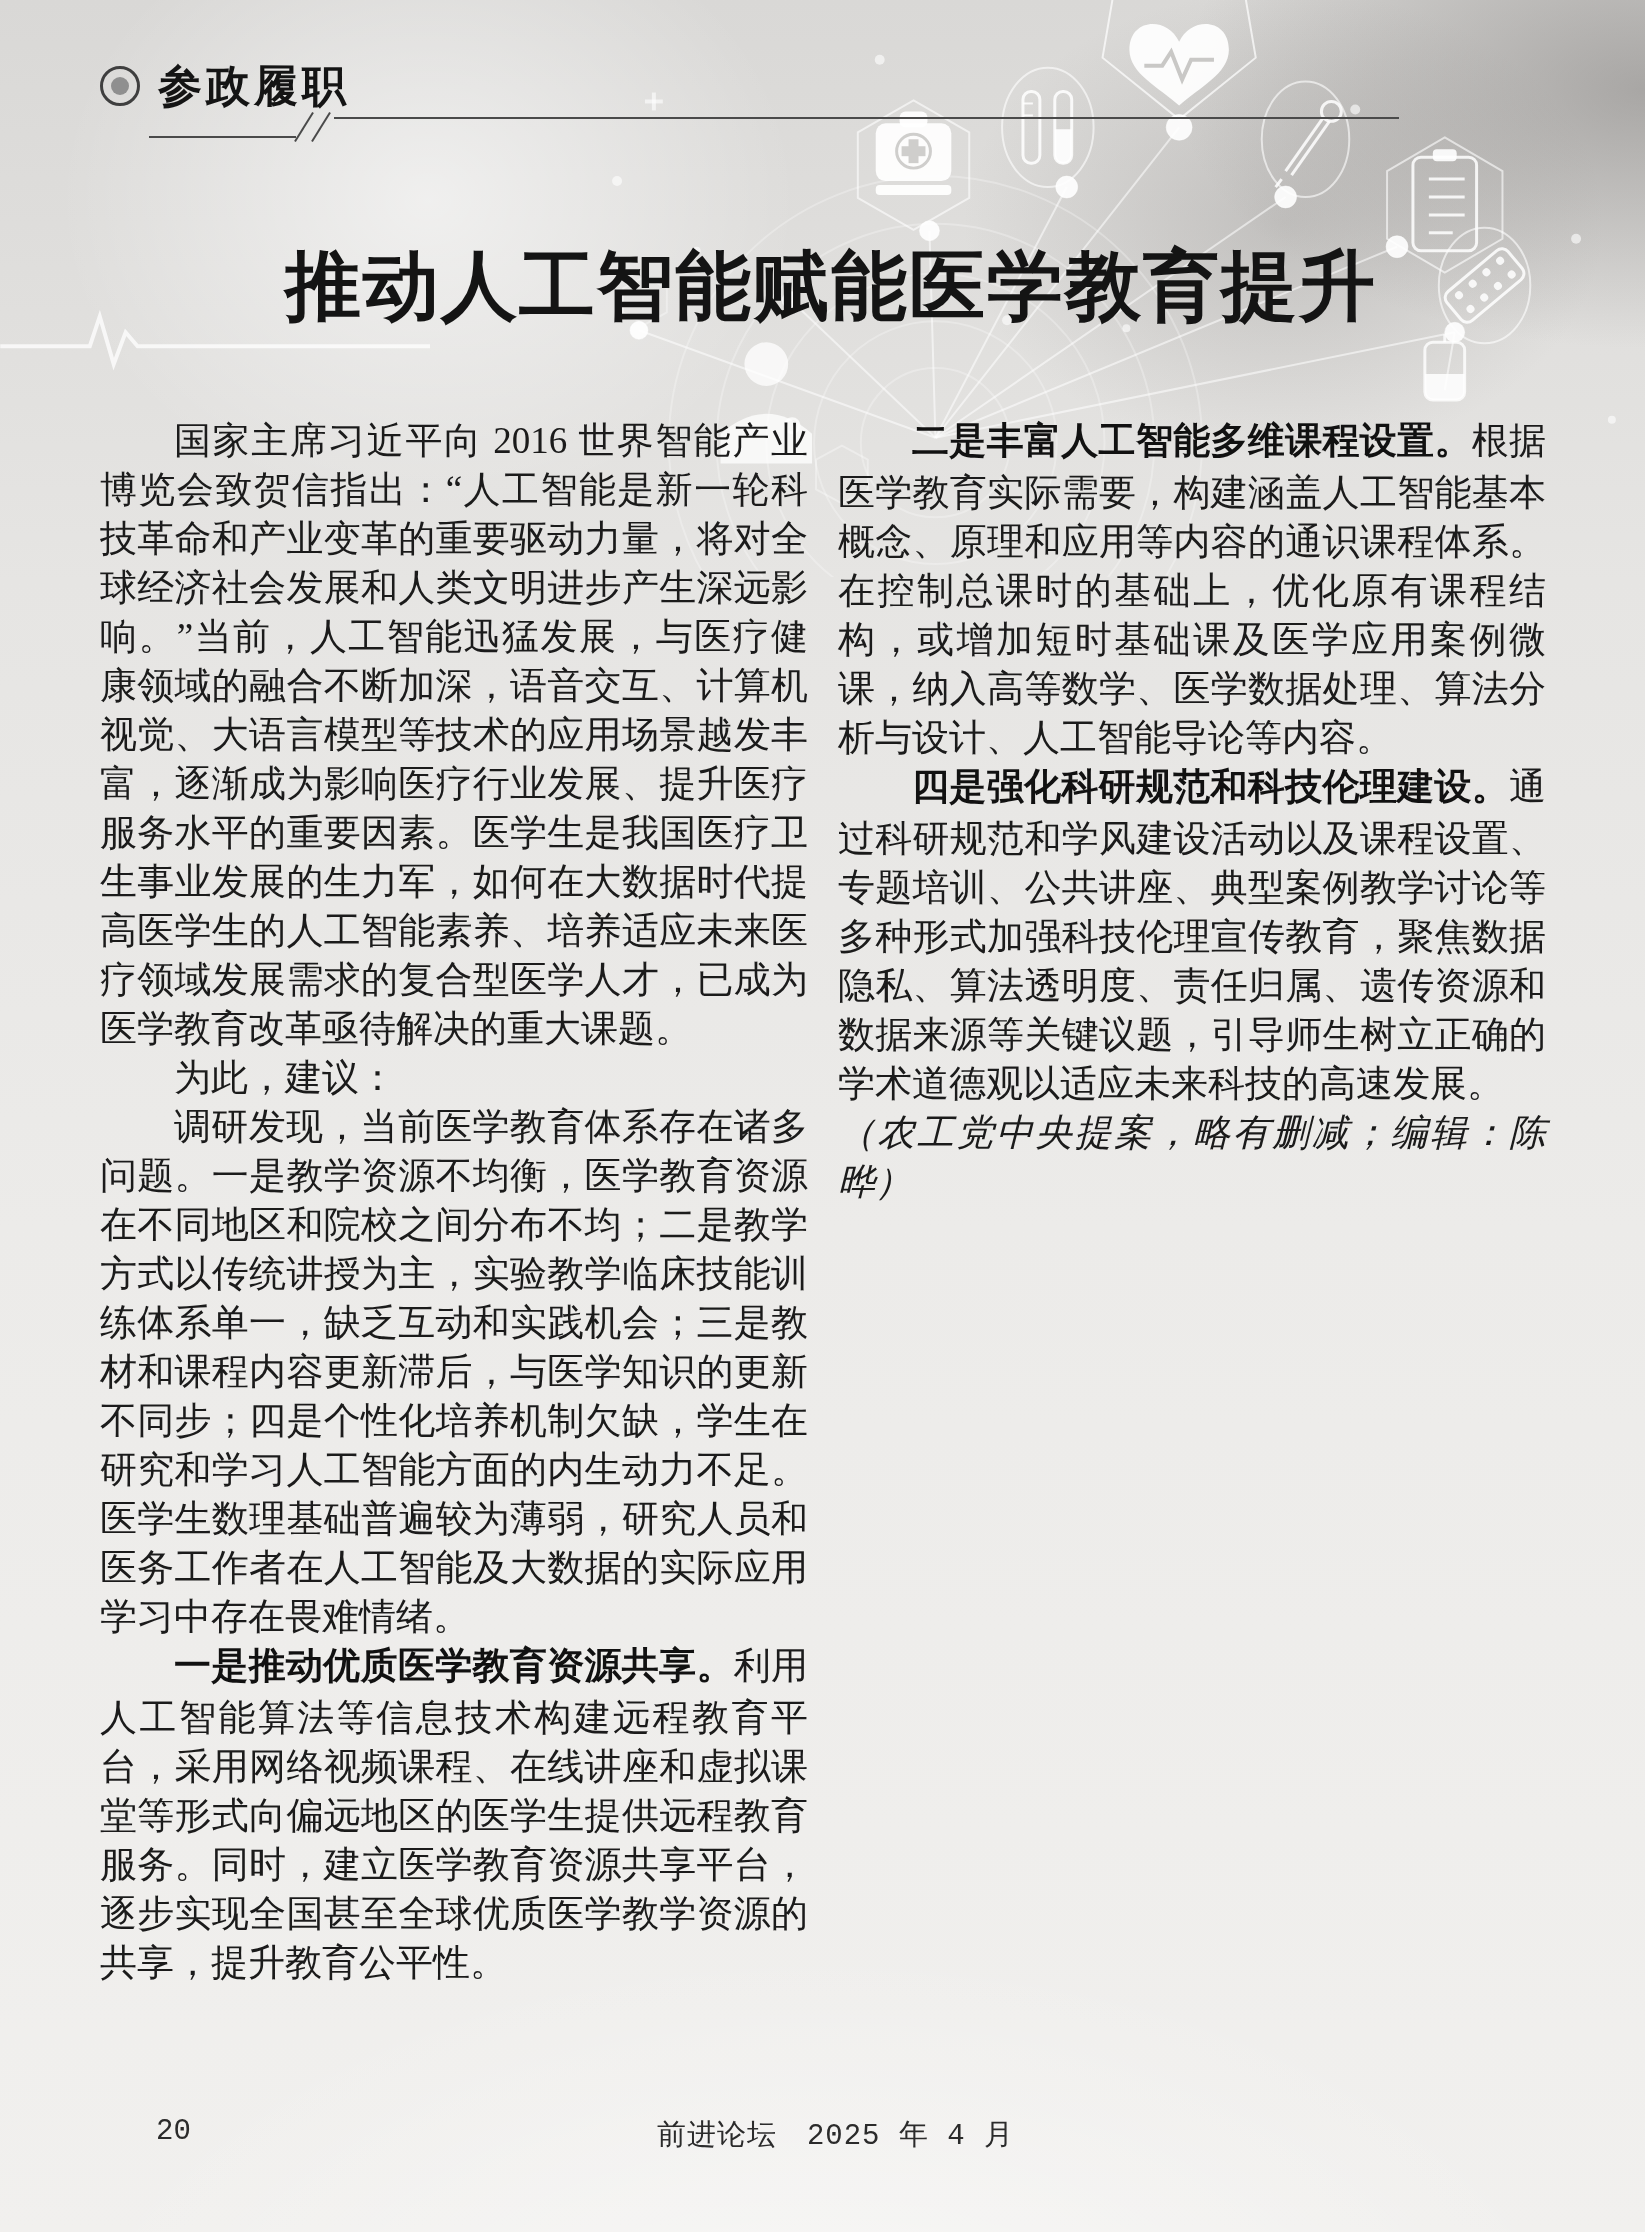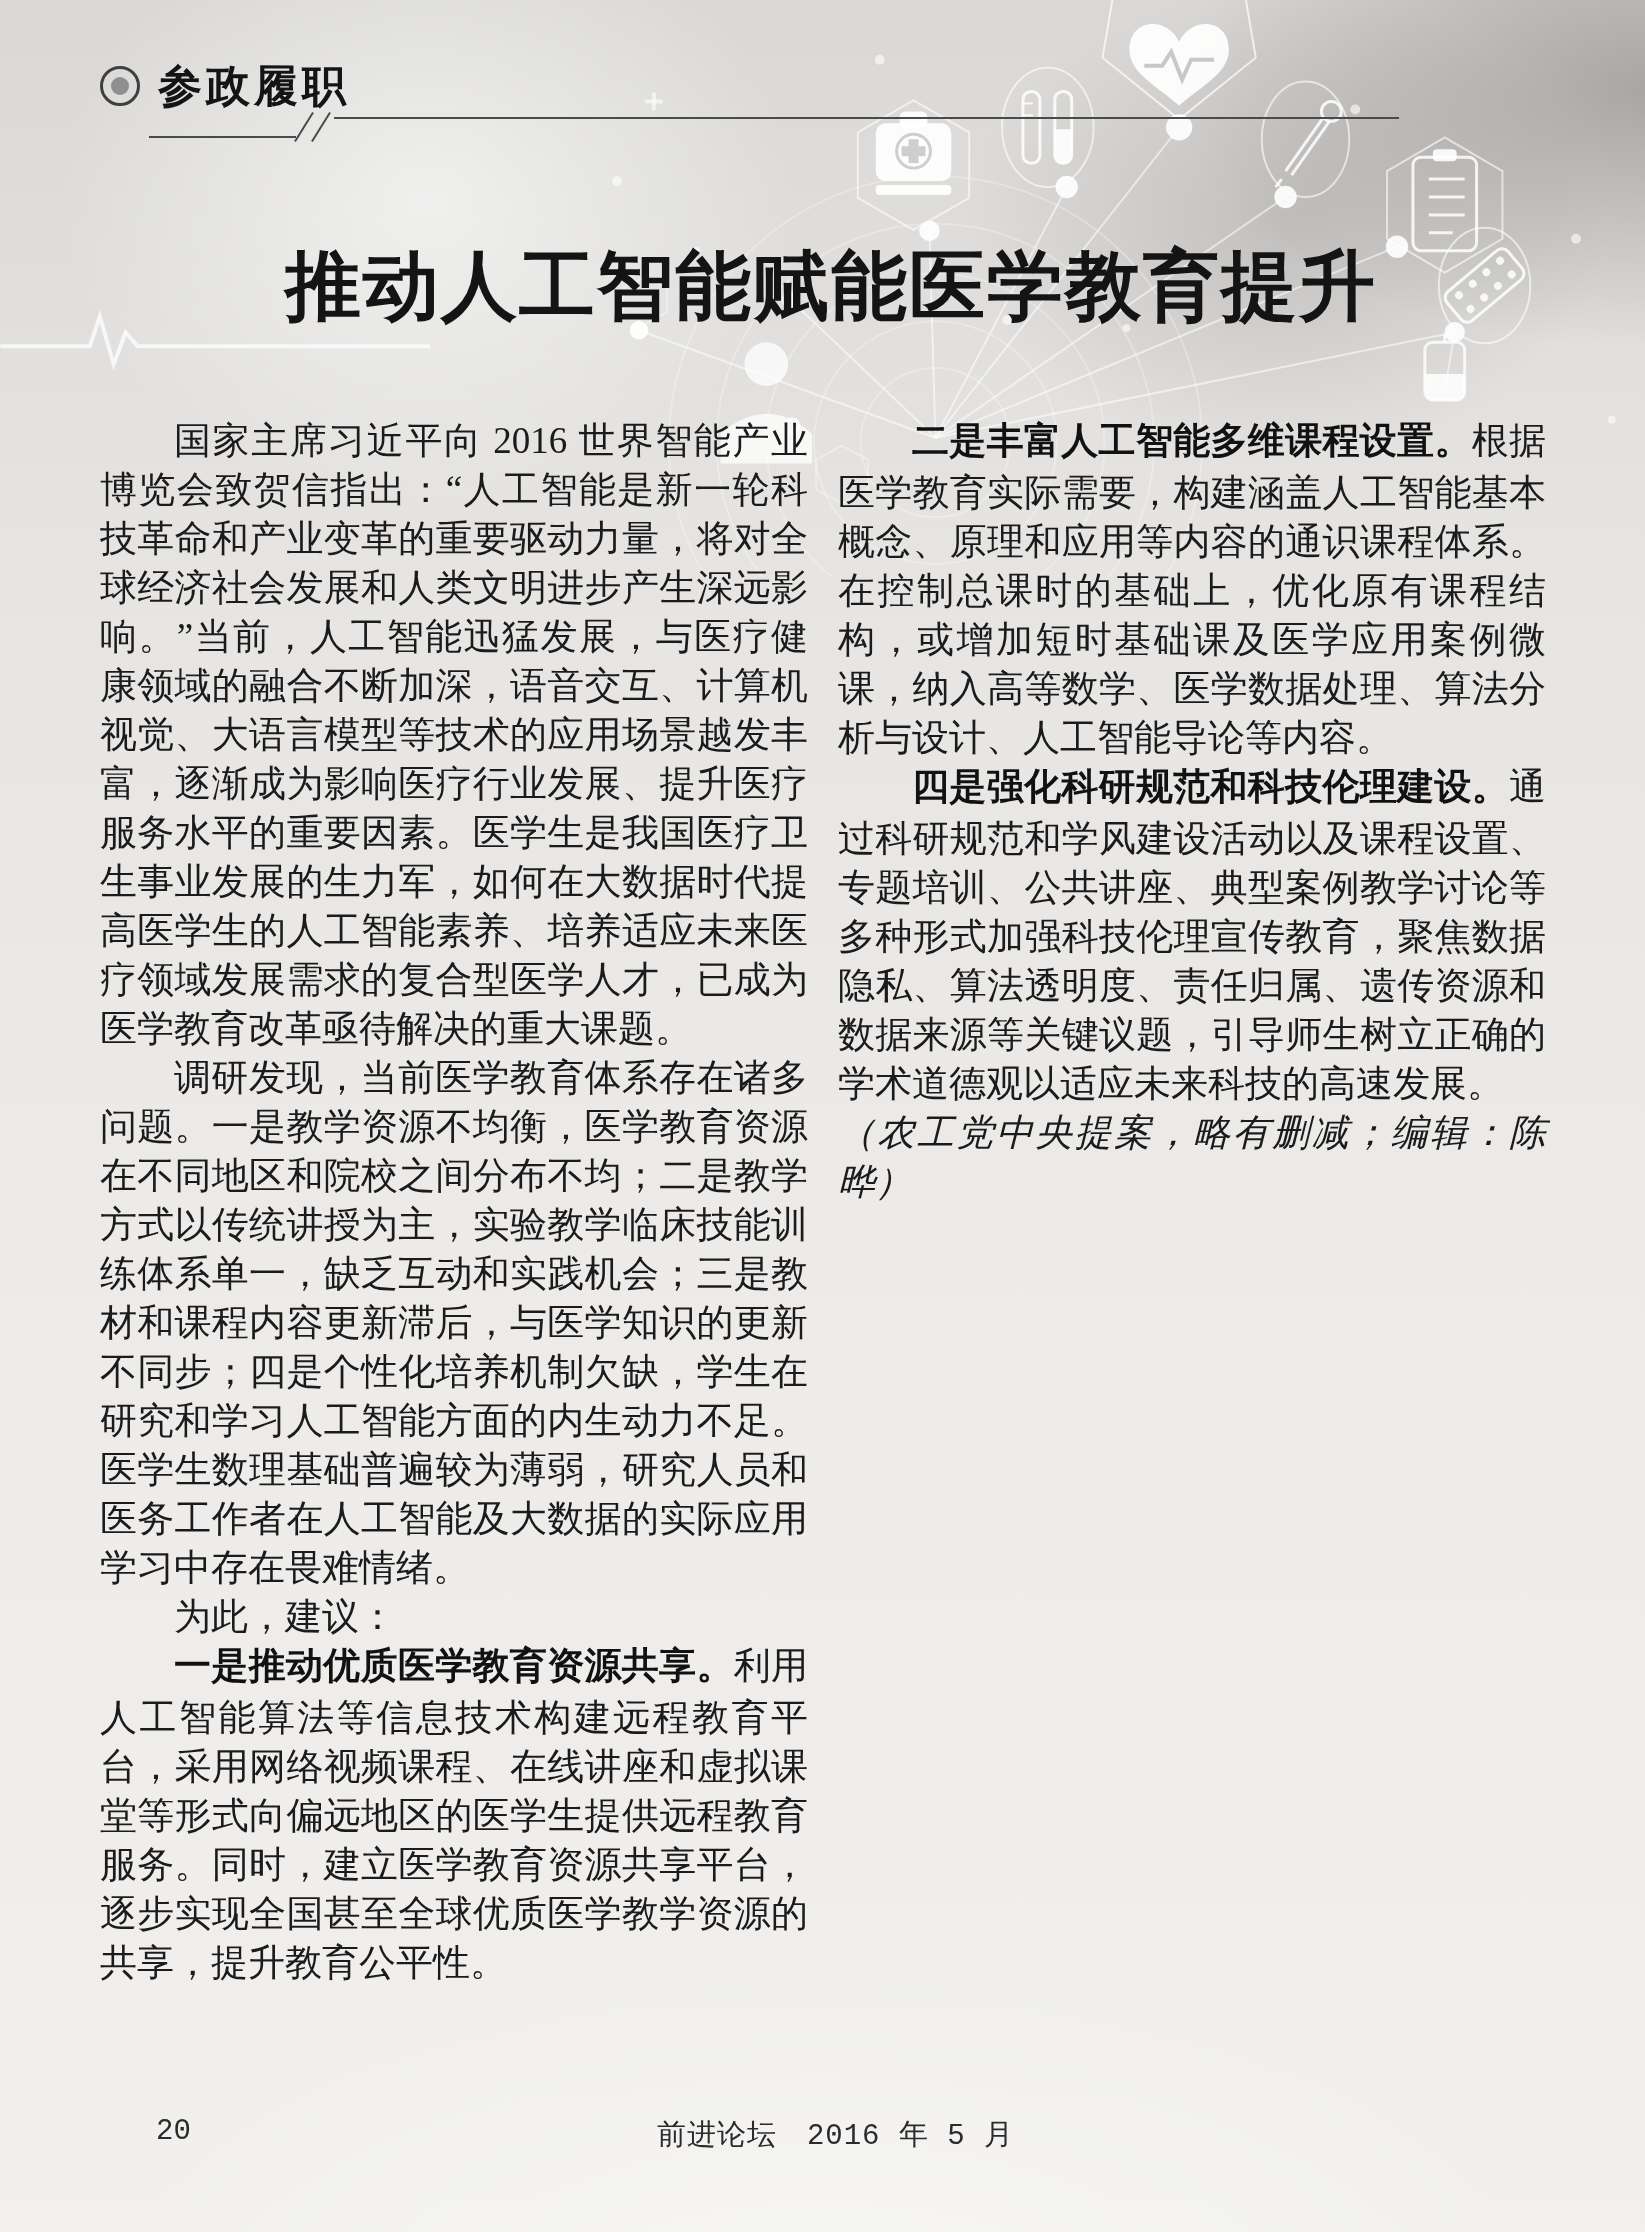--- a/index.html
+++ b/index.html
@@ -176,29 +176,29 @@
   <div class="rule rule-left"></div>
   <div class="slash s1"></div>
   <div class="slash s2"></div>
   <div class="rule rule-right"></div>
 
   <h1 class="title">推动人工智能赋能医学教育提升</h1>
 
   <main class="columns">
     <div class="col">
         <p>国家主席习近平向 2016 世界智能产业博览会致贺信指出：“人工智能是新一轮科技革命和产业变革的重要驱动力量，将对全球经济社会发展和人类文明进步产生深远影响。”当前，人工智能迅猛发展，与医疗健康领域的融合不断加深，语音交互、计算机视觉、大语言模型等技术的应用场景越发丰富，逐渐成为影响医疗行业发展、提升医疗服务水平的重要因素。医学生是我国医疗卫生事业发展的生力军，如何在大数据时代提高医学生的人工智能素养、培养适应未来医疗领域发展需求的复合型医学人才，已成为医学教育改革亟待解决的重大课题。</p>
+        <p>为此，建议：</p>
         <p>调研发现，当前医学教育体系存在诸多问题。一是教学资源不均衡，医学教育资源在不同地区和院校之间分布不均；二是教学方式以传统讲授为主，实验教学临床技能训练体系单一，缺乏互动和实践机会；三是教材和课程内容更新滞后，与医学知识的更新不同步；四是个性化培养机制欠缺，学生在研究和学习人工智能方面的内生动力不足。医学生数理基础普遍较为薄弱，研究人员和医务工作者在人工智能及大数据的实际应用学习中存在畏难情绪。</p>
-        <p>为此，建议：</p>
         <p><b>一是推动优质医学教育资源共享。</b>利用人工智能算法等信息技术构建远程教育平台，采用网络视频课程、在线讲座和虚拟课堂等形式向偏远地区的医学生提供远程教育服务。同时，建立医学教育资源共享平台，逐步实现全国甚至全球优质医学教学资源的共享，提升教育公平性。</p>
       </div>
     <div class="col">
         <p><b>二是丰富人工智能多维课程设置。</b>根据医学教育实际需要，构建涵盖人工智能基本概念、原理和应用等内容的通识课程体系。在控制总课时的基础上，优化原有课程结构，或增加短时基础课及医学应用案例微课，纳入高等数学、医学数据处理、算法分析与设计、人工智能导论等内容。</p>
         <p><b>四是强化科研规范和科技伦理建设。</b>通过科研规范和学风建设活动以及课程设置、专题培训、公共讲座、典型案例教学讨论等多种形式加强科技伦理宣传教育，聚焦数据隐私、算法透明度、责任归属、遗传资源和数据来源等关键议题，引导师生树立正确的学术道德观以适应未来科技的高速发展。</p>
         <p class="note">（农工党中央提案，略有删减；编辑：陈晔）</p>
       </div>
   </main>
 
   <footer class="pagefooter">
     <span class="pno">20</span>
-    <span class="journal">前进论坛　2016 年 5 月</span>
+    <span class="journal">前进论坛　2025 年 4 月</span>
   </footer>
 </div>
 
 
 </body></html>

